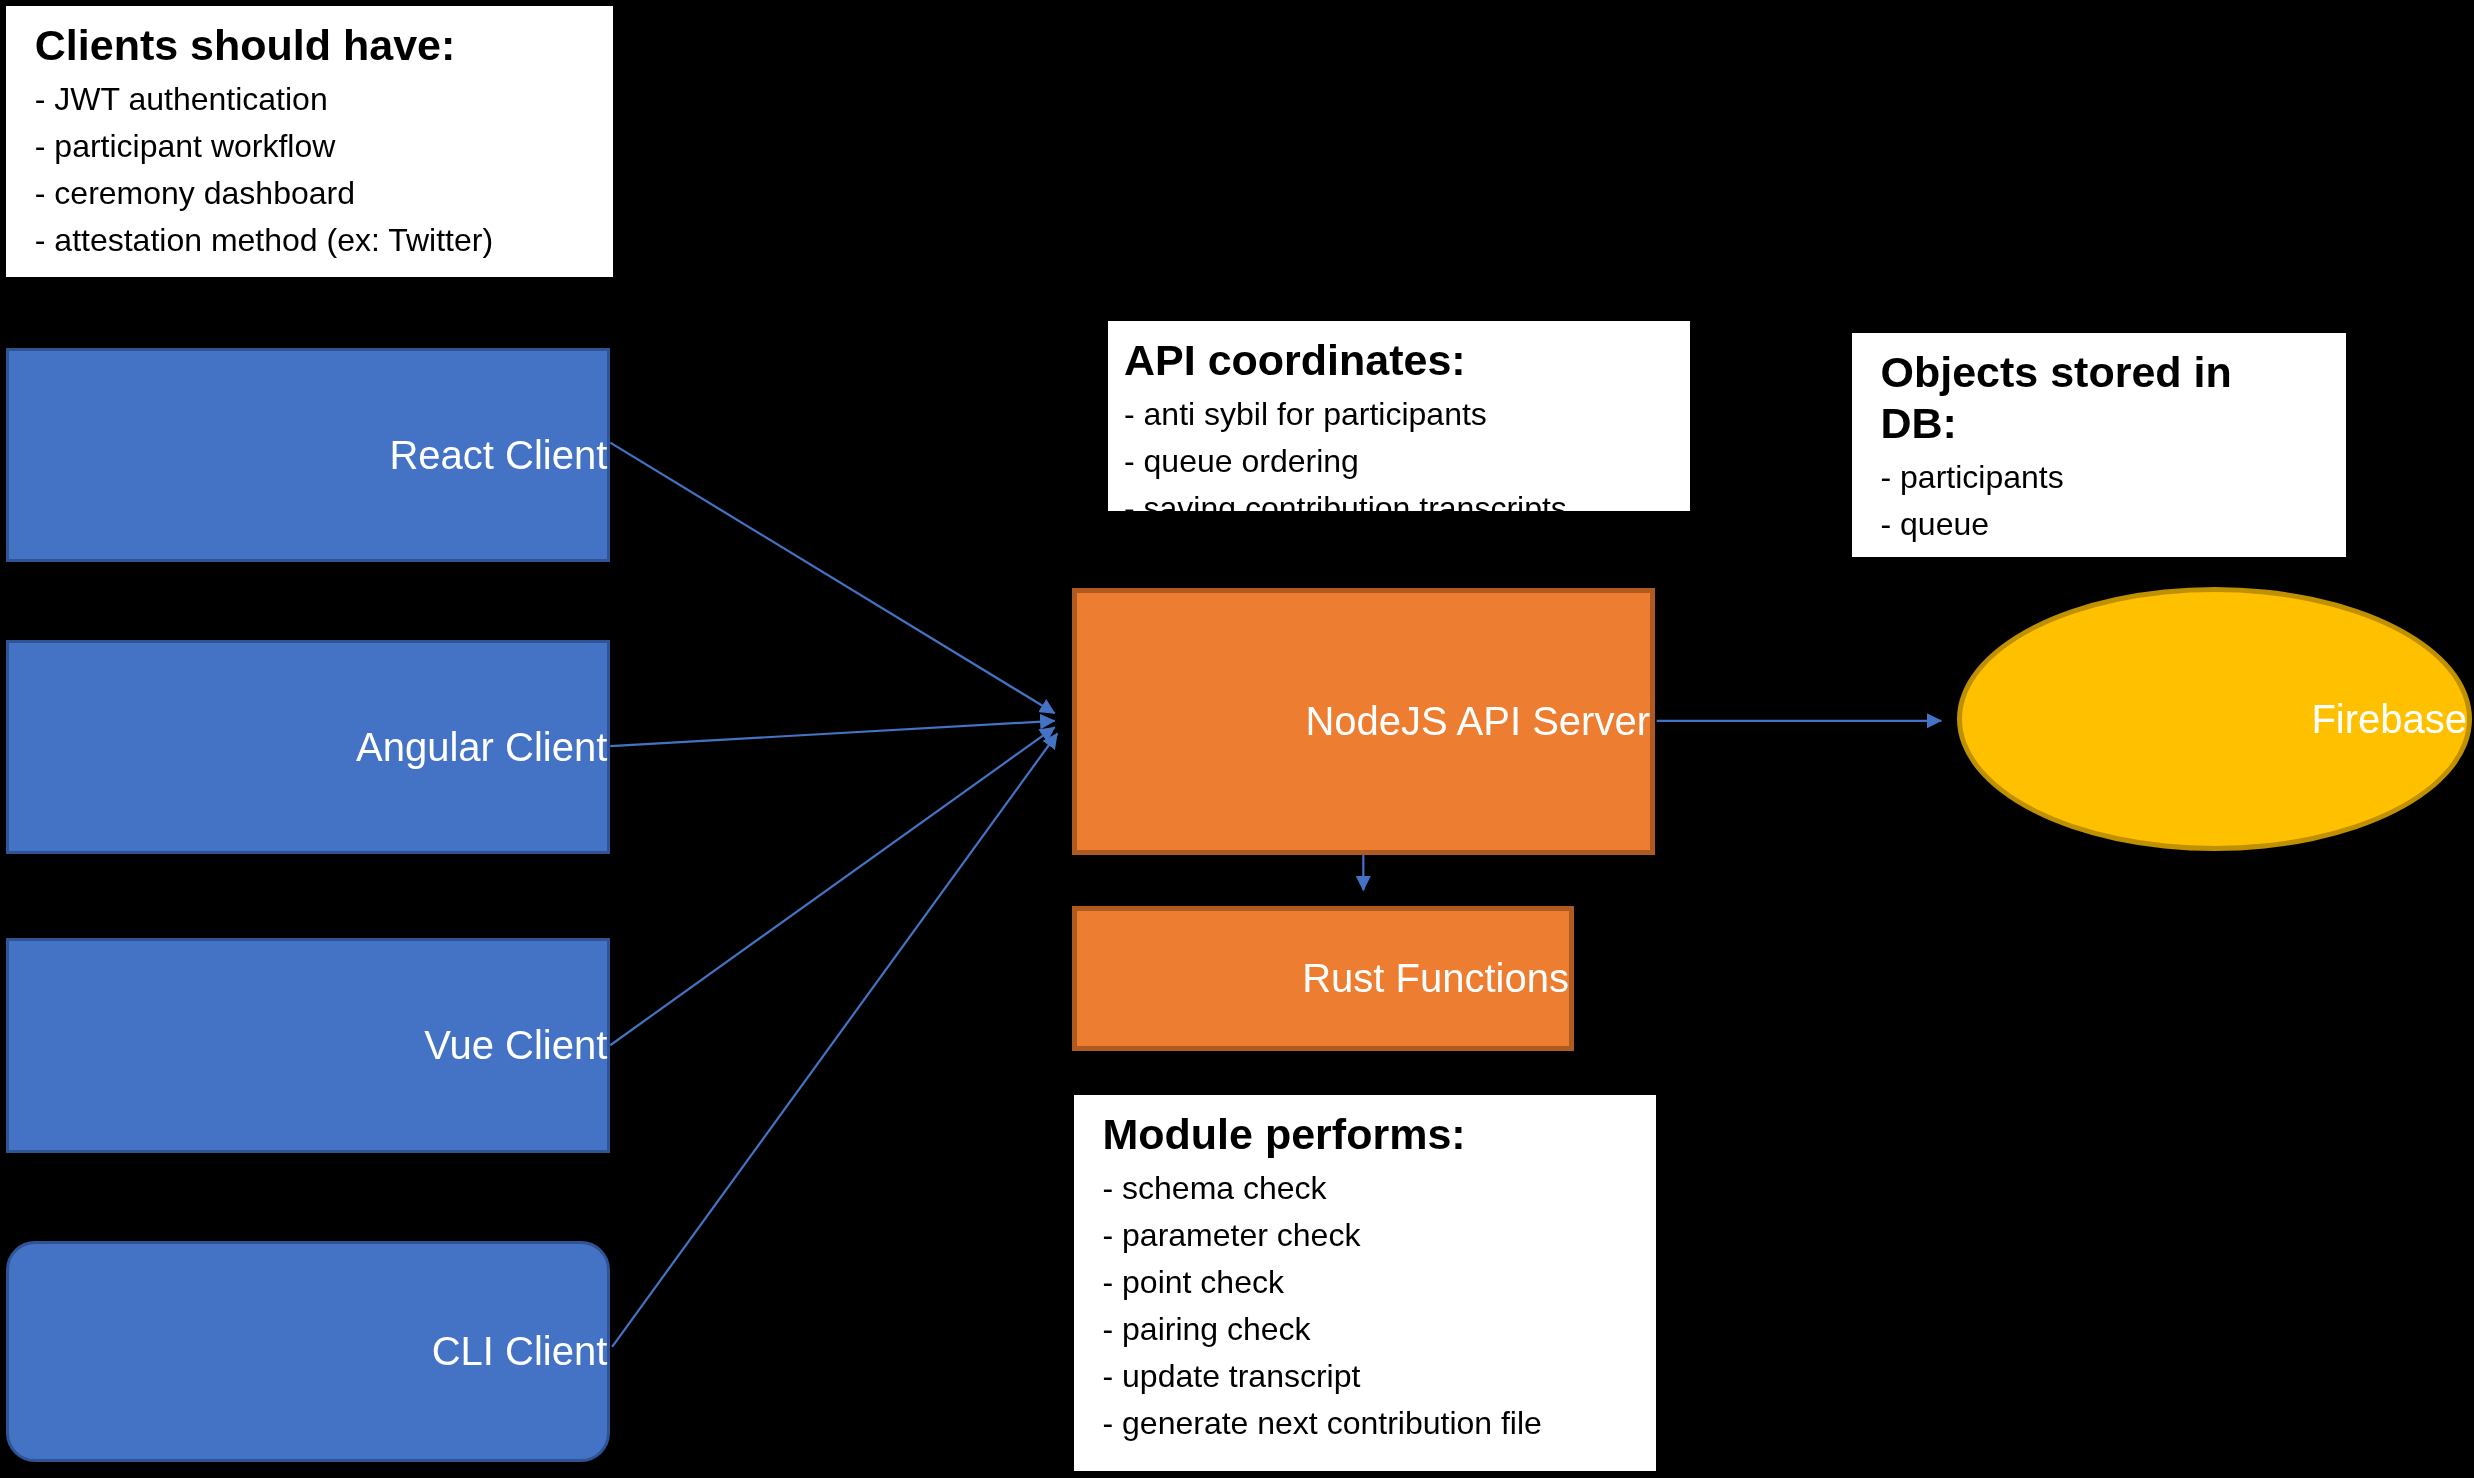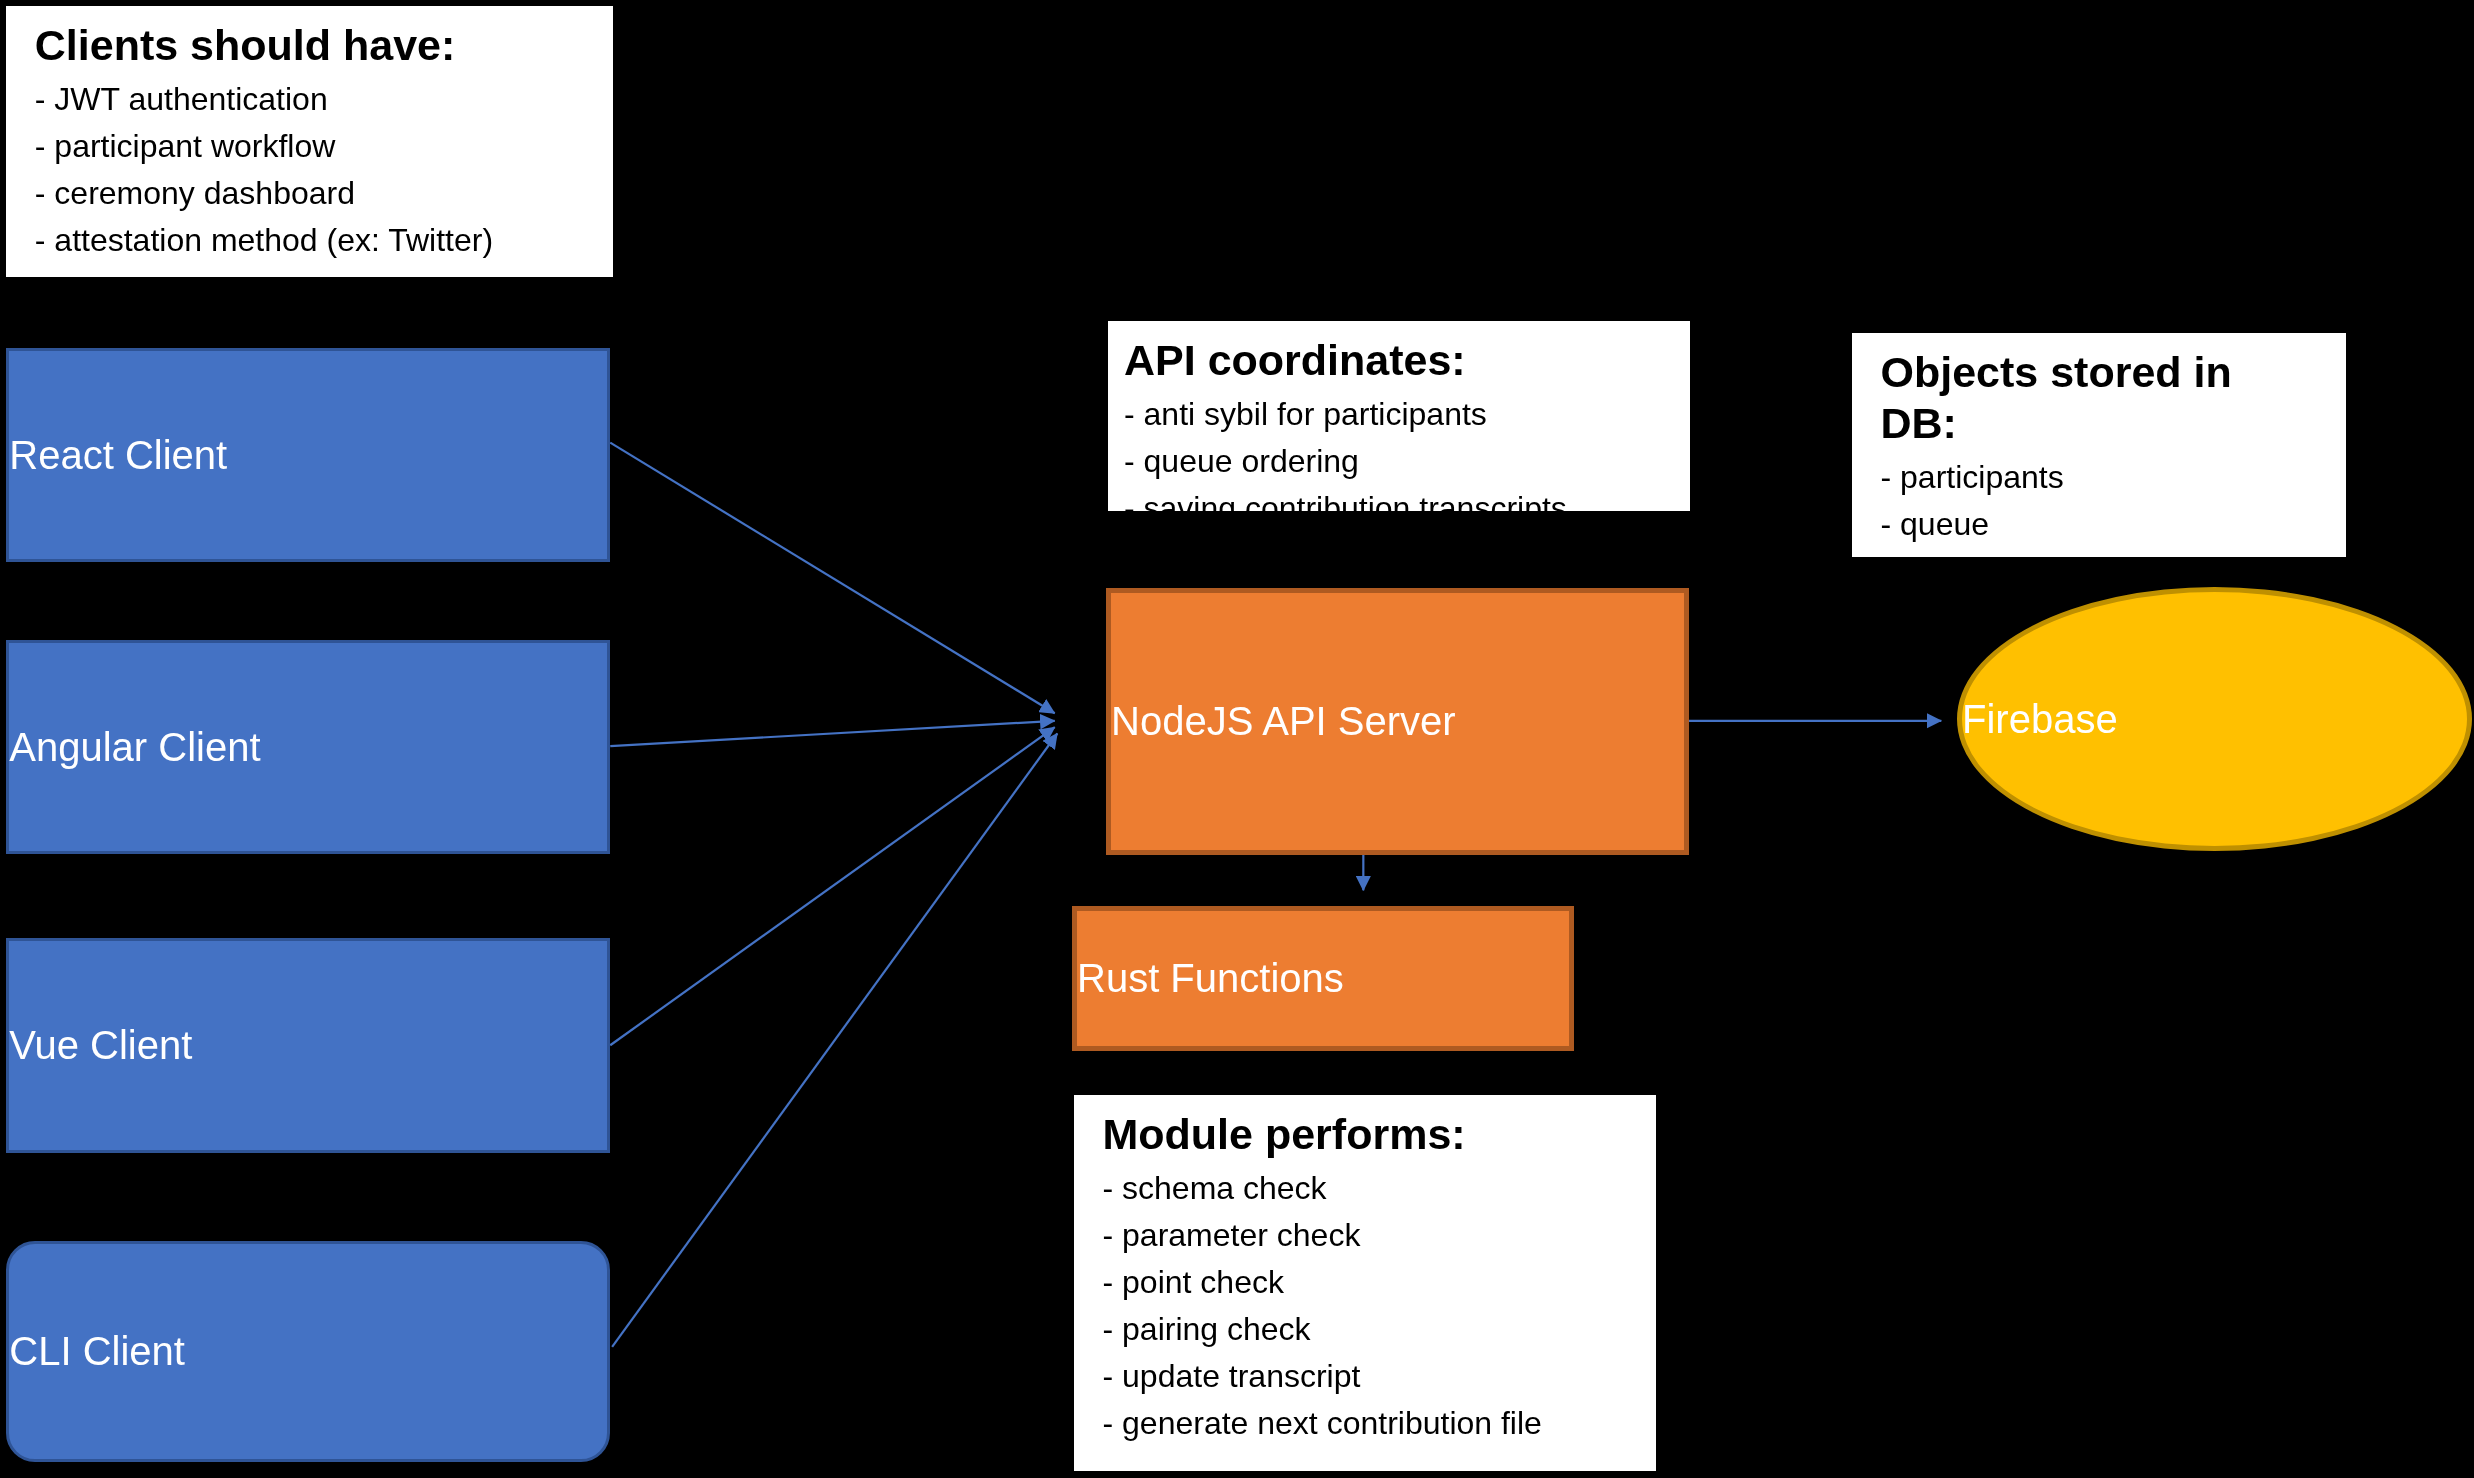--- a/index.html
+++ b/index.html
@@ -9,21 +9,21 @@
     background:var(--canvas-bg,#000);
     font-family:"Liberation Sans", sans-serif;
     overflow:hidden;
   }
   .arrow-layer { position:absolute; left:0; top:0; width:100%; height:100%; z-index:1; }
   .arrow { stroke:var(--arrow,#4472C4); stroke-width:3.5; fill:none; }
   .arrow-head { fill:var(--arrow,#4472C4); }
 
   .node {
     position:absolute; z-index:2;
-    display:flex; align-items:center; justify-content:flex-start;
+    display:flex; align-items:center; justify-content:flex-end;
     color:#fff; font-size:40px; text-align:center;
     box-sizing:border-box;
   }
   .client  { background:var(--client-fill,#4472C4);  border:3.8px solid var(--client-border,#2F5496); }
   .server  { background:var(--server-fill,#ED7D31);  border:5px solid var(--server-border,#AE5A21); }
   .storage { background:var(--db-fill,#FFC000); border:5px solid var(--db-border,#BF9000); border-radius:50%; }
 
   .note {
     position:absolute; z-index:2;
     background:var(--note-bg,#fff); color:var(--note-text,#000);
@@ -77,21 +77,21 @@
 
   <div class="note" style="left:1108px; top:321px; width:582px; height:190px;padding-left:16px;">
     <div class="note-title">API coordinates:</div>
     <ul class="note-items">
       <li>- anti sybil for participants</li>
       <li>- queue ordering</li>
       <li>- saving contribution transcripts</li>
     </ul>
   </div>
 
-  <div class="node server" style="left:1072px; top:588px; width:583px; height:267px;margin-left:34px;">
+  <div class="node server" style="left:1072px; top:588px; width:583px; height:267px;">
     <span>NodeJS API Server</span>
   </div>
   <div class="node server" style="left:1072px; top:906px; width:502px; height:145px;">
     <span>Rust Functions</span>
   </div>
 
   <div class="note" style="left:1074px; top:1095px; width:582px; height:376px;">
     <div class="note-title">Module performs:</div>
     <ul class="note-items">
       <li>- schema check</li>

